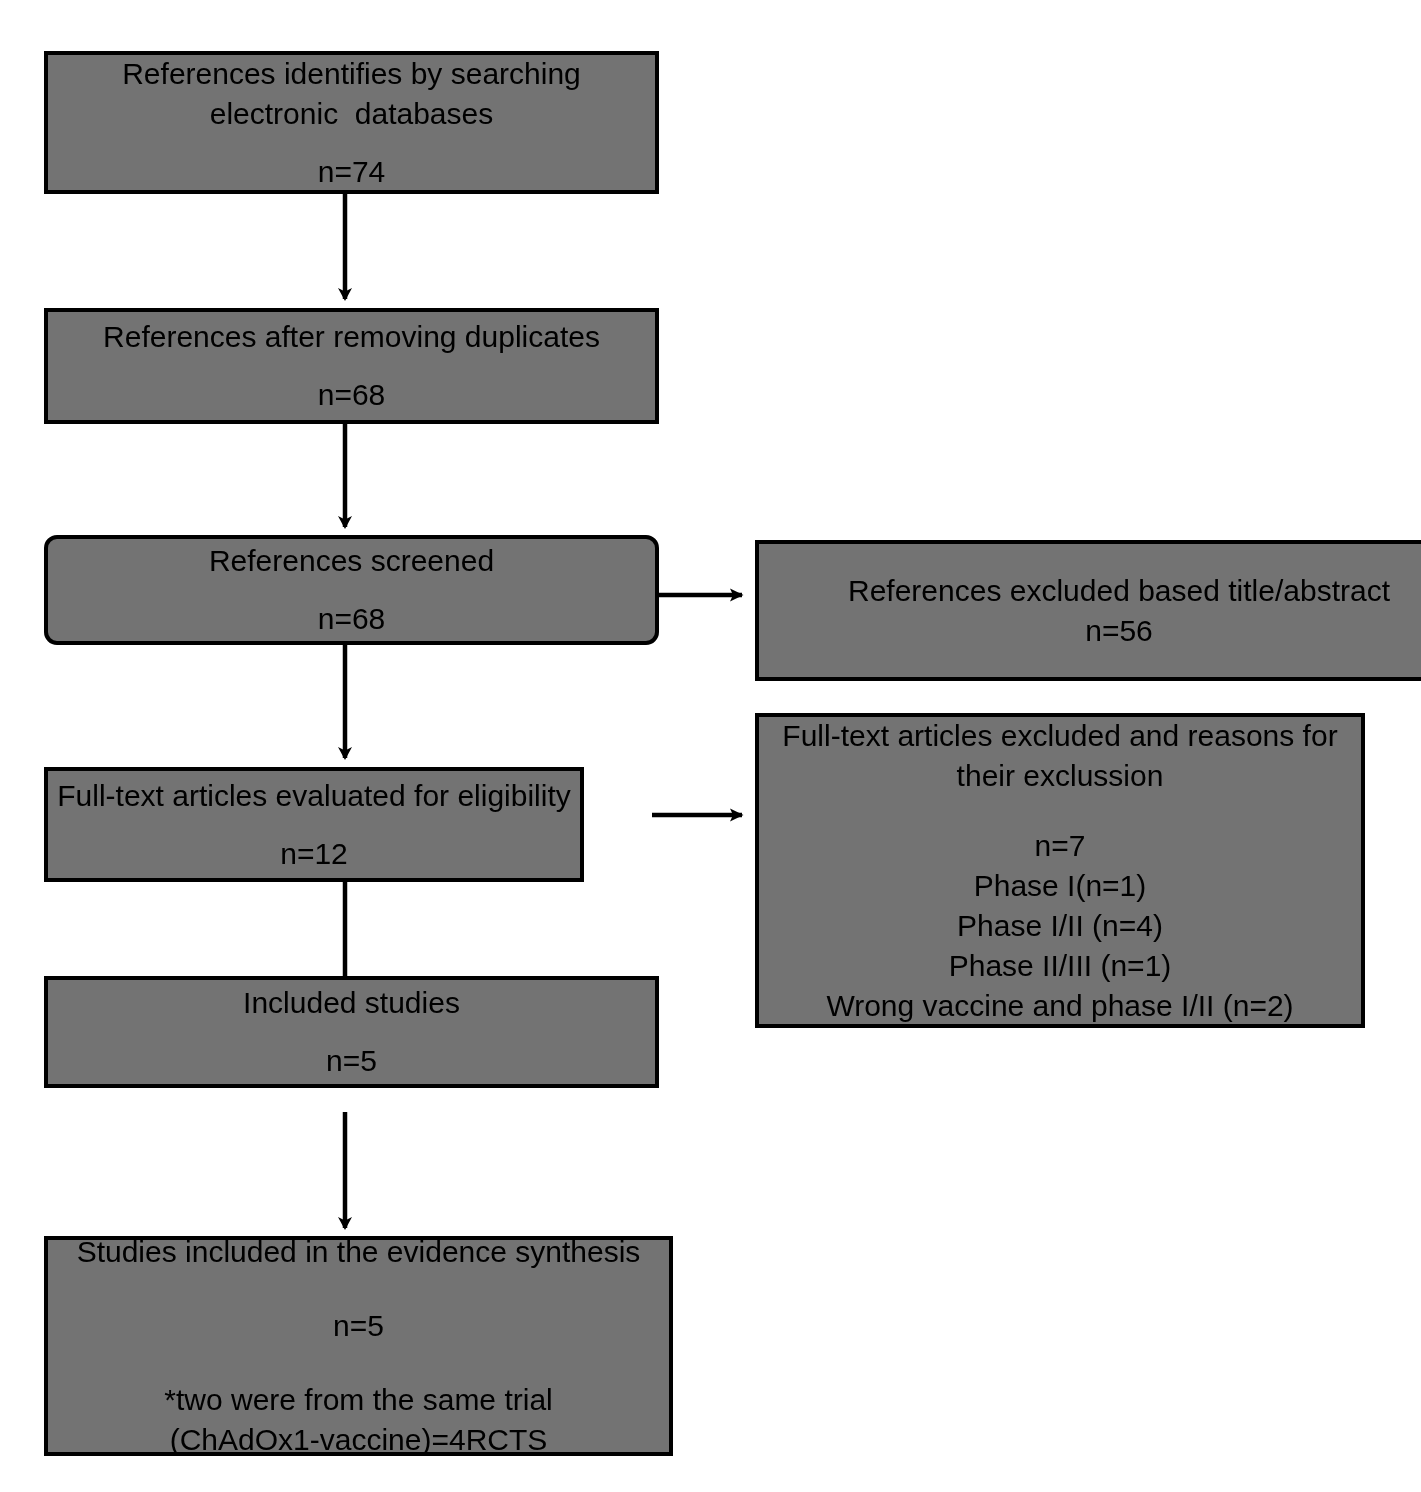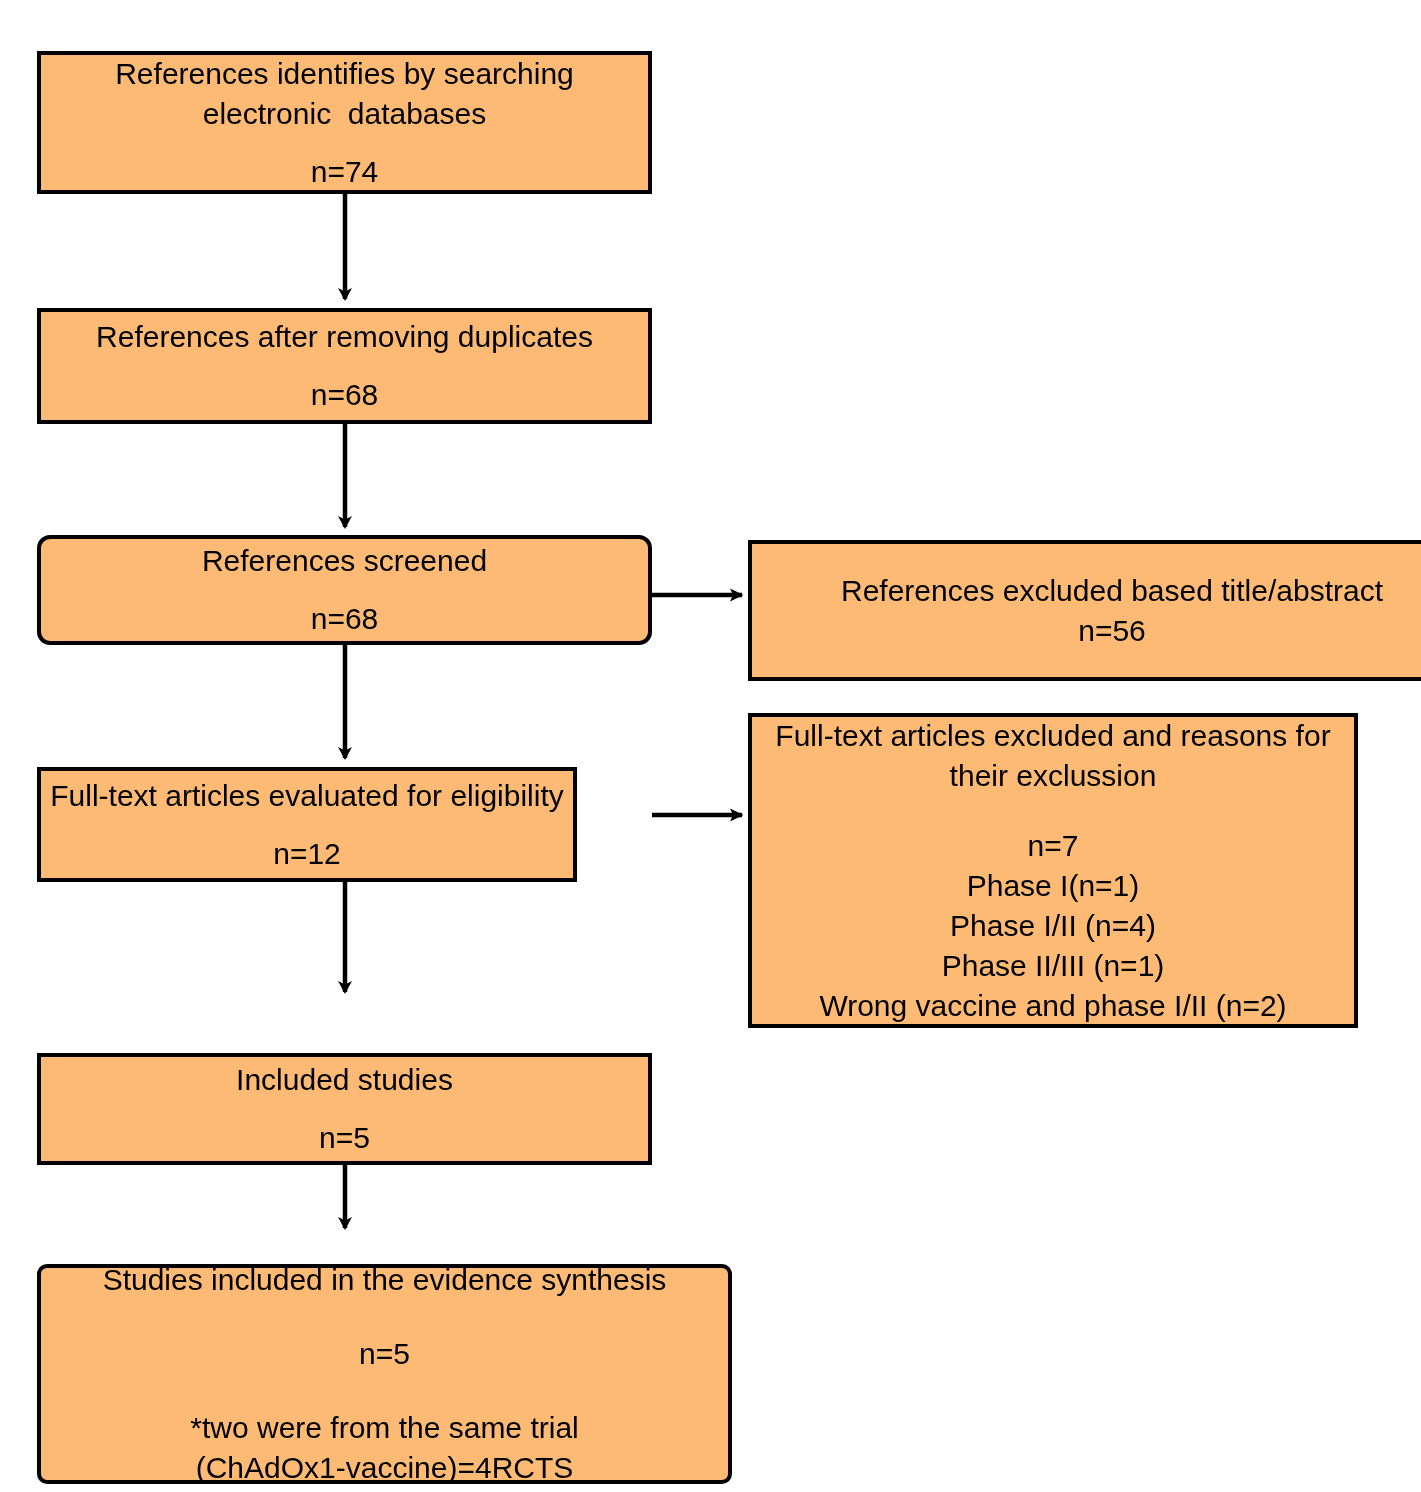--- a/index.html
+++ b/index.html
@@ -15,26 +15,27 @@
     position: relative;
     width: 1421px;
     height: 1492px;
     background: #ffffff;
     overflow: hidden;
   }
   .node {
     position: absolute;
     box-sizing: border-box;
     border: 4px solid #000000;
-    background: #fdba74;
+    background: #737373;
     display: flex;
     flex-direction: column;
     align-items: center;
     justify-content: center;
     text-align: right;
+    margin-left: 7px;
   }
   .line {
     font-size: 30px;
     line-height: 40px;
     white-space: pre;
     letter-spacing: 0px;
   }
   .gap-sm { height: 18px; }
   .gap-md { height: 30px; }
   .gap-lg { height: 34px; }
@@ -130,29 +131,29 @@
       <div class="line">their exclussion</div>
       <div class="gap-md"></div>
       <div class="line">n=7</div>
       <div class="line">Phase I(n=1)</div>
       <div class="line">Phase I/II (n=4)</div>
       <div class="line">Phase II/III (n=1)</div>
       <div class="line">Wrong vaccine and phase I/II (n=2)</div>
     </div>
   </div>
 
-  <div class="node" style="left:37px; top:1053px; width:615px; height:112px;">
+  <div class="node" style="left:37px; top:976px; width:615px; height:112px;">
     <div class="abox">
       <div class="line">Included studies</div>
       <div class="gap-sm"></div>
       <div class="line">n=5</div>
     </div>
   </div>
 
-  <div class="node" style="left:37px; top:1264px; width:695px; height:220px;border-radius:10px;">
+  <div class="node" style="left:37px; top:1236px; width:629px; height:220px;">
     <div class="abox">
       <div class="line">Studies included in the evidence synthesis</div>
       <div class="gap-lg"></div>
       <div class="line">n=5</div>
       <div class="gap-lg"></div>
       <div class="line">*two were from the same trial</div>
       <div class="line">(ChAdOx1-vaccine)=4RCTS</div>
     </div>
   </div>
 

